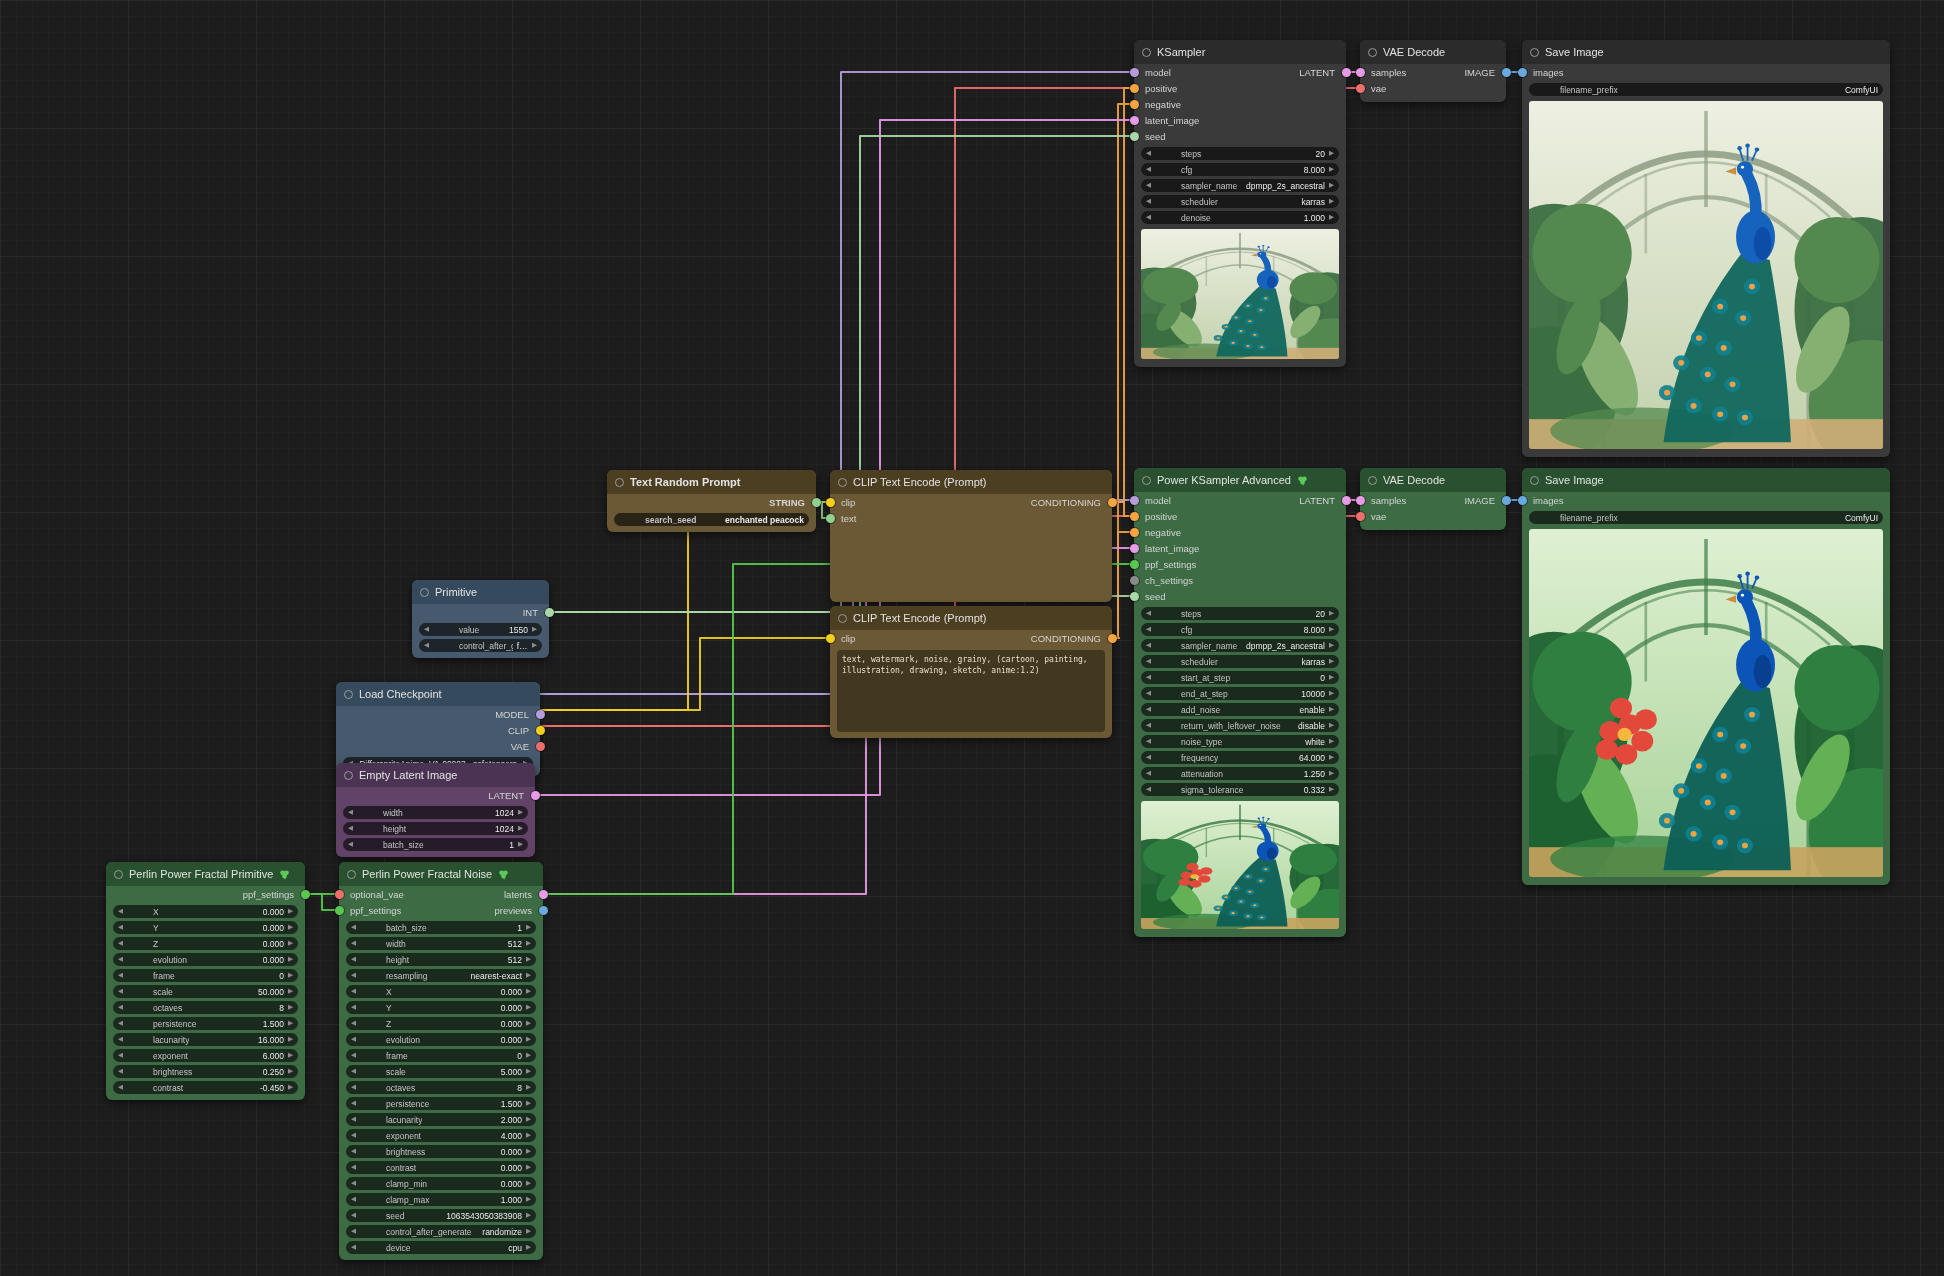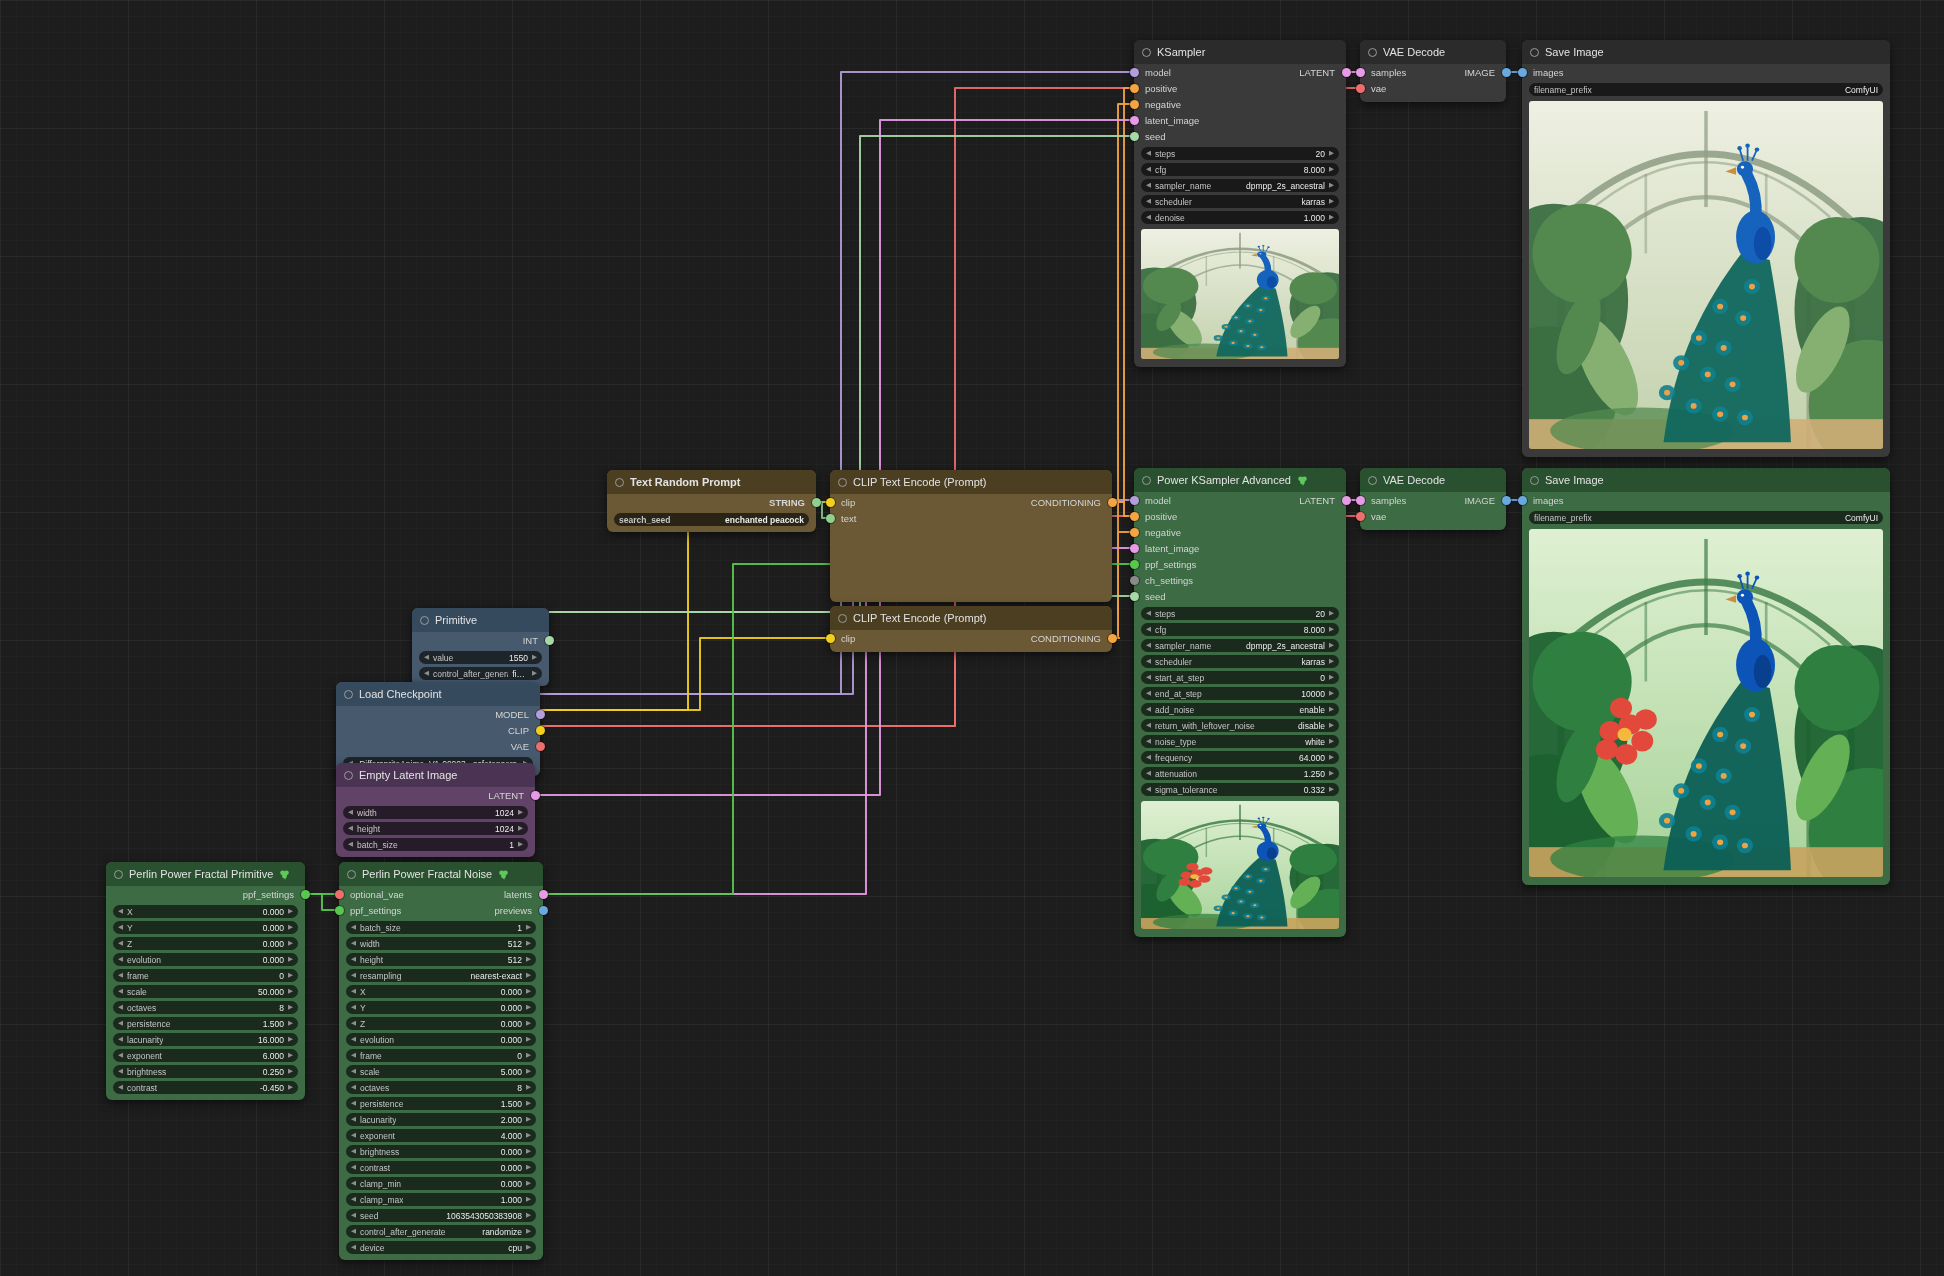--- a/index.html
+++ b/index.html
@@ -26,21 +26,21 @@
   .clover{display:inline-flex;flex:none;}
   .slot-row{position:relative;height:16px;display:flex;align-items:center;font-size:9.5px;color:#d5d5d5;}
   .port{position:absolute;width:9px;height:9px;border-radius:50%;top:3.5px;box-shadow:0 0 0 1px rgba(0,0,0,.35);}
   .port.in{left:-4.5px;}
   .port.out{right:-4.5px;}
   .in-label{margin-left:11px;white-space:nowrap;}
   .out-label{margin-left:auto;margin-right:11px;white-space:nowrap;text-align:right;}
   .widget{height:13px;margin:3px 7px 0;border-radius:7px;background:rgba(8,8,8,.65);
     display:flex;align-items:center;font-size:8.5px;color:#c6c6c6;padding:0 5px;gap:4px;min-width:0;}
   .widget .arr{color:#8f8f8f;font-size:6.5px;flex:none;line-height:1;}
-  .widget .wlabel{white-space:nowrap;overflow:hidden;flex:0 1 auto;}
+  .widget .wlabel{white-space:nowrap;overflow:hidden;flex:0 1 auto;margin-left:26px;}
   .widget .wvalue{margin-left:auto;color:#ededed;white-space:nowrap;overflow:hidden;text-overflow:ellipsis;flex:0 1 auto;}
   .widget.center .wvalue{margin-left:auto;margin-right:auto;}
   .spacer{margin:4px 7px 0;}
   .textarea{margin:4px 7px 0;background:rgba(18,14,4,.45);border-radius:4px;padding:4px 5px;
     font-family:"DejaVu Sans Mono", monospace;font-size:8px;line-height:1.4;color:#e8e2cc;overflow:hidden;box-sizing:border-box;}
   .preview{margin:5px 7px 2px;border-radius:3px;overflow:hidden;background:#20261f;}
   .preview svg{display:block;width:100%;height:100%;}
 </style>
 </head>
 <body>
@@ -318,22 +318,23 @@
       <div class="titlebar">
         <span class="collapse-dot"></span>
         <span class="title-text">CLIP Text Encode (Prompt)</span>
       </div>
       <div class="slot-row">
         <span class="port in" style="background: rgb(242, 207, 28);"></span>
         <span class="slot-label in-label">clip</span>
         <span class="slot-label out-label">CONDITIONING</span>
         <span class="port out" style="background: rgb(245, 164, 66);"></span>
       </div>
-    </div>
-    <div class="node theme-slate" style="left: 412px; top: 608px; width: 137px;">
+      <div class="textarea" style="height: 82px;">text, watermark, noise, grainy, (cartoon, painting, illustration, drawing, sketch, anime:1.2)</div>
+    </div>
+    <div class="node theme-slate" style="left: 412px; top: 580px; width: 137px;">
       <div class="titlebar">
         <span class="collapse-dot"></span>
         <span class="title-text">Primitive</span>
       </div>
       <div class="slot-row">
         <span class="slot-label out-label">INT</span>
         <span class="port out" style="background: rgb(169, 216, 167);"></span>
       </div>
       <div class="widget">
         <span class="arr">◀</span>

